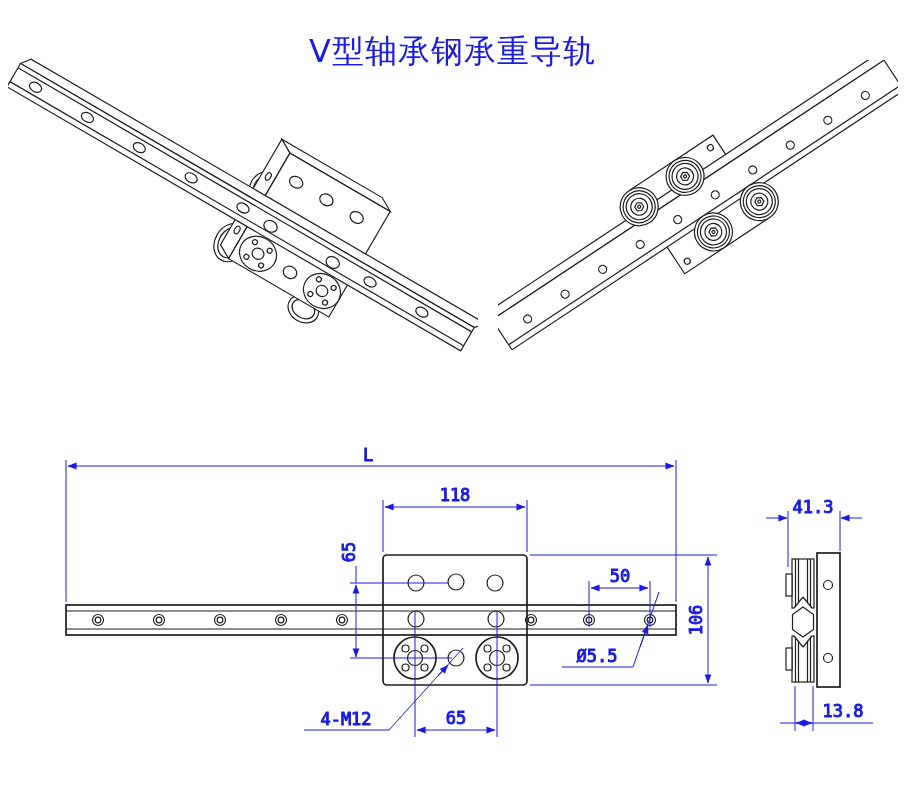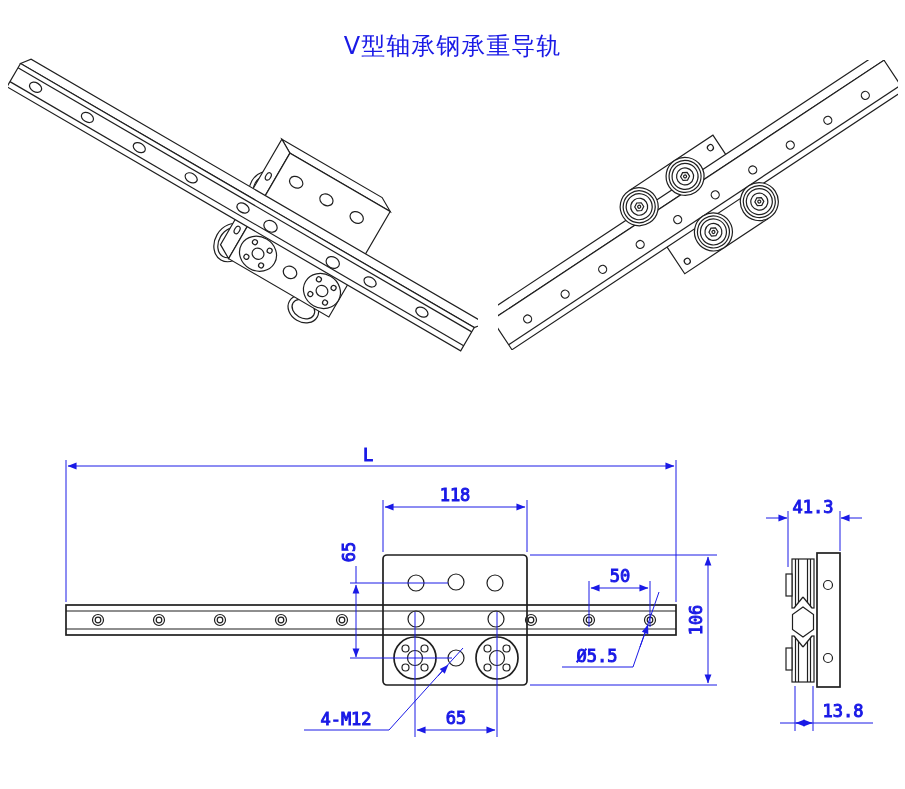--- a/index.html
+++ b/index.html
@@ -1,19 +1,19 @@
 <!DOCTYPE html>
 <html><head>
 <meta charset="utf-8">
 <style>
   html,body{margin:0;padding:0;background:#ffffff;}
   body{width:905px;height:789px;position:relative;overflow:hidden;
        font-family:"DejaVu Sans",sans-serif;}
   .title{position:absolute;top:30px;left:0;width:905px;text-align:center;
-         font-size:24px;letter-spacing:1px;color:#1a1ae6;
+         font-size:32px;letter-spacing:1px;color:#1a1ae6;
          font-family:"DejaVu Sans",sans-serif;}
   svg{position:absolute;}
   #iso-left{left:8px;top:58px;}
   #iso-right{left:498px;top:60px;}
   #ortho{left:0;top:440px;}
   .geo{stroke:#1f1f1f;fill:none;stroke-width:1.2;}
   .geoW{stroke:#1f1f1f;fill:#ffffff;stroke-width:1.2;}
   .geoT{stroke:#1f1f1f;fill:none;stroke-width:1.7;}
   .dim{stroke:#1a1ae6;fill:none;stroke-width:1;}
   .dimtxt{fill:#1a1ae6;font-family:"DejaVu Sans Mono",monospace;font-size:17px;}

